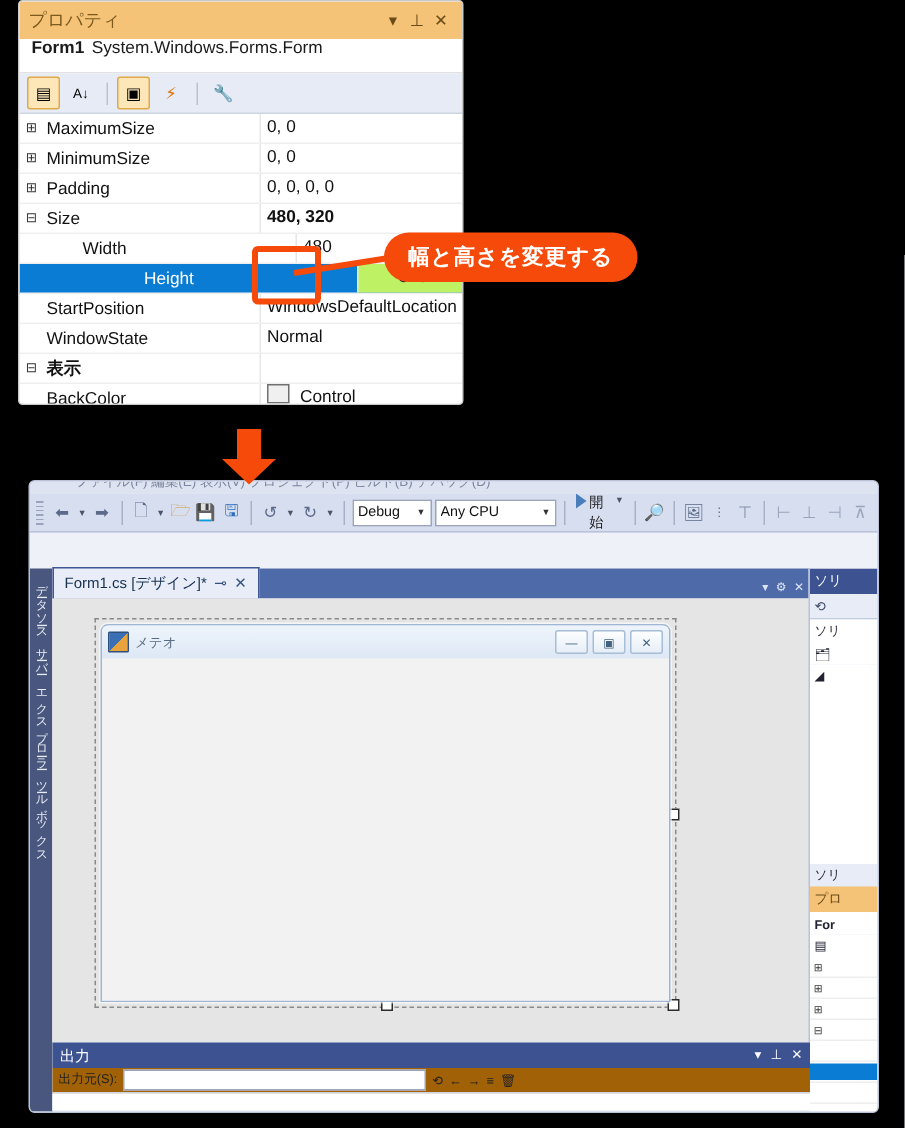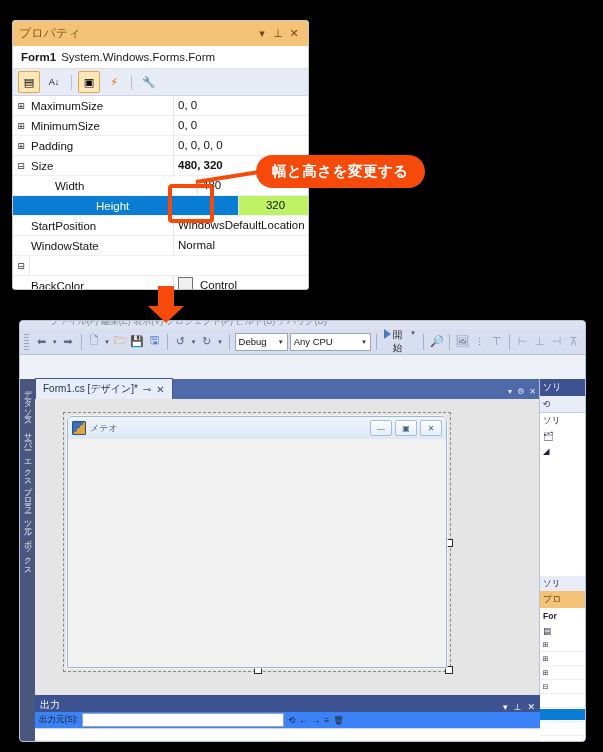--- a/index.html
+++ b/index.html
@@ -5,35 +5,35 @@
   html,body{margin:0;padding:0;}
   body{
     width:603px;height:752px;background:#000;overflow:hidden;
     font-family:"Liberation Sans","DejaVu Sans",sans-serif;
     position:relative;
   }
   .stage{position:absolute;inset:0;}
 
   
   .props-panel{
-    position:absolute;left:12px;top:20px;width:295px;height:268px;
+    position:absolute;left:12px;top:0;width:295px;height:268px;
     background:#fff;border:1px solid #c9c9c9;border-radius:3px;
     box-shadow:0 1px 3px rgba(0,0,0,.45);
     overflow:hidden;
   }
   .props-title{
     height:25px;background:#f5c377;
     display:flex;align-items:center;padding:0 6px;
     color:#6b4b17;font-size:12px;position:relative;
   }
   .props-title .ttl{flex:1;color:#7a5a1d;font-size:12px;}
   .props-title .ico{width:16px;text-align:center;color:#6b4b17;font-size:11px;}
   .props-subhdr{
     height:22px;background:#fff;border-bottom:1px solid #e2e2e2;
-    display:flex;align-items:center;padding:0 8px;font-size:11.5px;color:#1b1b1b;
+    display:flex;padding:0 8px;font-size:11.5px;color:#1b1b1b;
   }
   .props-subhdr b{font-weight:bold;margin-right:5px;}
   .props-toolbar{
     height:26px;background:#e6ebf5;border-bottom:1px solid #cdd5e3;
     display:flex;align-items:center;padding:0 5px;gap:3px;
   }
   .tbtn{width:20px;height:20px;display:flex;align-items:center;justify-content:center;
         border:1px solid transparent;border-radius:2px;font-size:11px;}
   .tbtn.sel{background:#fde6b8;border-color:#e0a94b;}
   .tsep{width:1px;height:15px;background:#b9c2d3;margin:0 3px;}
@@ -158,24 +158,24 @@
       background:linear-gradient(#fdfefe,#e6eef7);display:flex;align-items:center;justify-content:center;
       font-size:8px;color:#41627f;}
   .formbody{position:absolute;left:0;right:0;top:22px;bottom:0;background:#f2f2f2;}
 
   .selbox{position:absolute;left:28px;top:13px;width:386px;height:258px;
           border:1px dashed #8a8a8a;}
   .handle{position:absolute;width:6px;height:6px;background:#fff;border:1px solid #2b2b2b;}
 
   
   .outpanel{position:absolute;left:15px;right:45px;bottom:0;height:46px;background:#eef1f8;}
-  .out-hdr{height:17px;background:#3d5290;color:#fff;display:flex;align-items:flex-end;padding:0 5px;font-size:10px;}
+  .out-hdr{height:17px;background:#3d5290;color:#fff;display:flex;align-items:center;padding:0 5px;font-size:10px;}
   .out-hdr .sp{flex:1;}
   .out-hdr .ic{font-size:9px;margin-left:6px;}
-  .out-tool{height:16px;background:#3b82f6;display:flex;align-items:center;padding:0 4px;gap:4px;font-size:8.5px;color:#222;border-bottom:1px solid #ccd4e6;}
+  .out-tool{height:16px;background:#a16207;display:flex;align-items:center;padding:0 4px;gap:4px;font-size:8.5px;color:#222;border-bottom:1px solid #ccd4e6;}
   .out-tool .ob{height:12px;background:#fff;border:1px solid #9aa5bd;flex:1;max-width:200px;}
   .out-body{height:11px;background:#fff;}
 </style>
 </head>
 <body>
 
 <div class="stage">
 
   <div class="props-panel">
 
@@ -237,20 +237,21 @@
         <span class="nm">StartPosition</span>
         <span class="vl">WindowsDefaultLocation</span>
       </div>
       <div class="row">
         <span class="exp"></span>
         <span class="nm">WindowState</span>
         <span class="vl">Normal</span>
       </div>
       <div class="row cat">
         <span class="exp">⊟</span>
+        <span class="nm">表示</span>
         <span class="vl"></span>
       </div>
       <div class="row">
         <span class="exp"></span>
         <span class="nm">BackColor</span>
         <span class="vl"><span class="swatch"></span><span>Control</span></span>
       </div>
     </div>
 
     <div class="valbox"></div>

